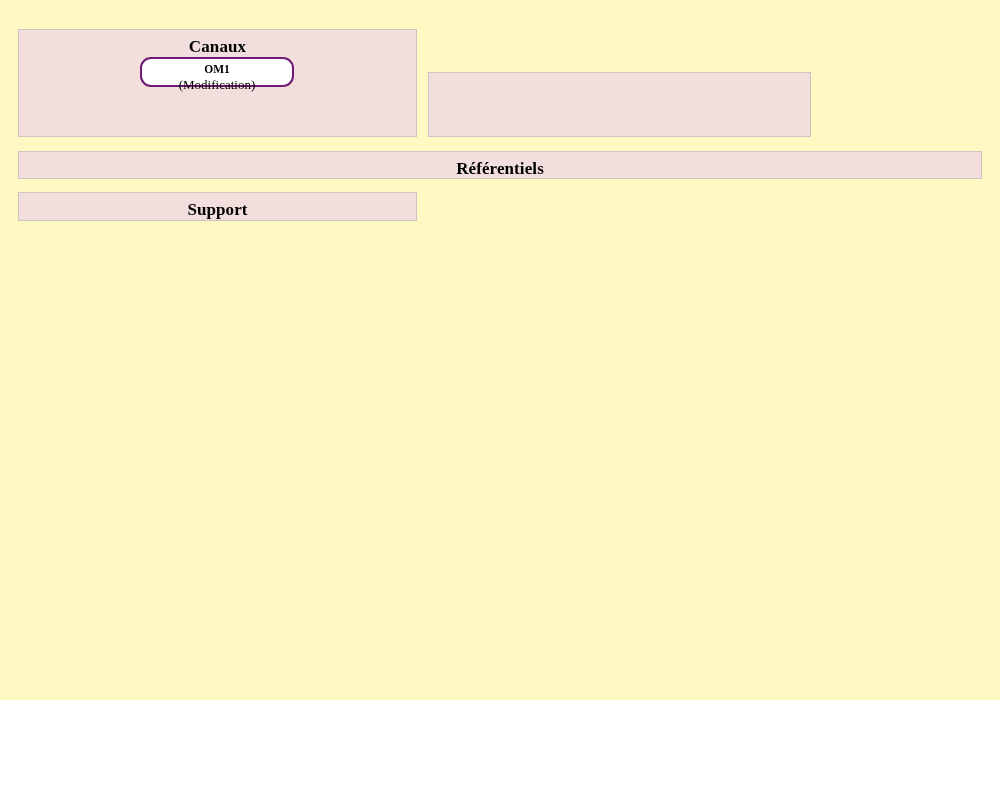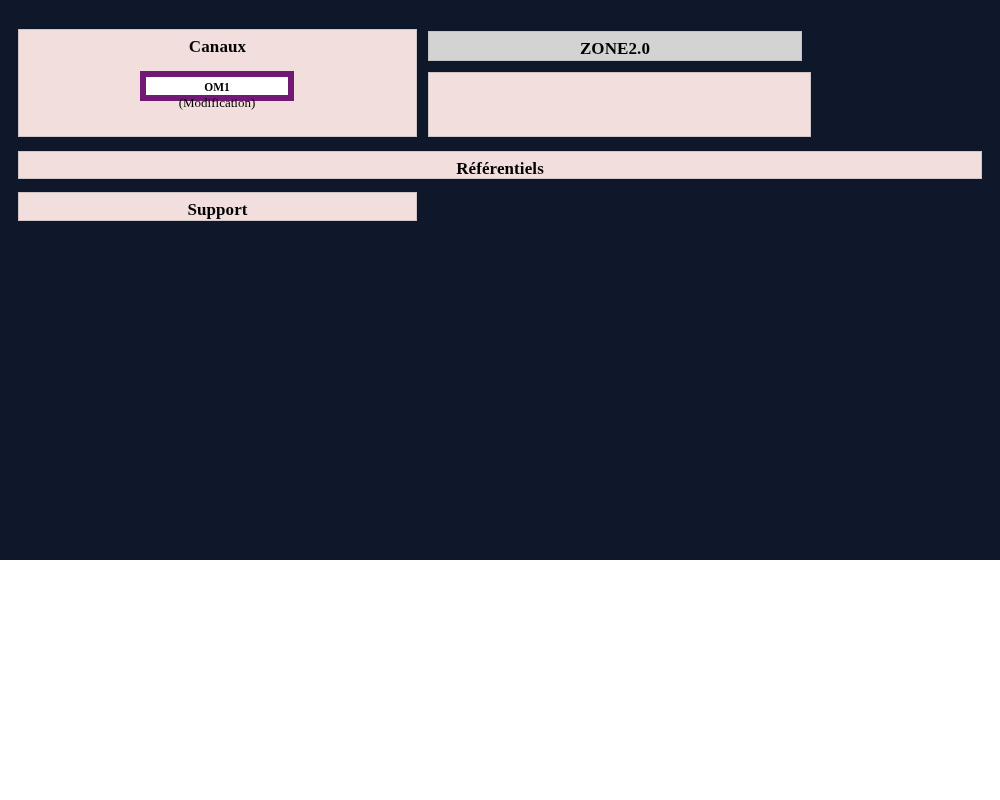--- a/index.html
+++ b/index.html
@@ -12,22 +12,22 @@
     overflow: hidden;
   }
   body {
     font-family: "Liberation Serif", "DejaVu Serif", serif;
     color: #000000;
   }
 
   .canvas {
     position: relative;
     width: 1000px;
-    height: 560px;
-    background: #0f172a;
+    height: 700px;
+    background: #fef9c3;
   }
 
   
   .zone {
     position: absolute;
     box-sizing: border-box;
     background: #f2dedd;
     border: 1px solid #cfc3c3;
     text-align: center;
   }
@@ -45,25 +45,24 @@
   .zone.header-band {
     background: #d3d3d3;
     border: 1px solid #c2c2c2;
   }
 
   
   .app-card {
     position: absolute;
     box-sizing: border-box;
     background: #ffffff;
-    border: 6px solid #701a75;
-    border-radius: 0;
+    border: 2px solid #701a75;
+    border-radius: 11px;
     text-align: center;
     padding-top: 4px;
-    margin-top: 14px;
   }
   .app-name {
     display: block;
     font-weight: bold;
     font-size: 11.5px;
     line-height: 1.18;
     color: #000000;
   }
   .app-state {
     display: block;
@@ -94,23 +93,20 @@
 <div class="canvas">
 
   <div class="zone" id="zone-canaux">
     <span class="zone-title">Canaux</span>
     <div class="app-card" id="card-om1">
       <span class="app-name">OM1</span>
       <span class="app-state">(Modification)</span>
     </div>
   </div>
 
-  <div class="zone header-band" id="zone-zone20">
-    <span class="zone-title">ZONE2.0</span>
-  </div>
 
 
   <div class="zone" id="zone-transverse">
   </div>
 
 
   <div class="zone" id="zone-support">
     <span class="zone-title">Support</span>
   </div>
 

